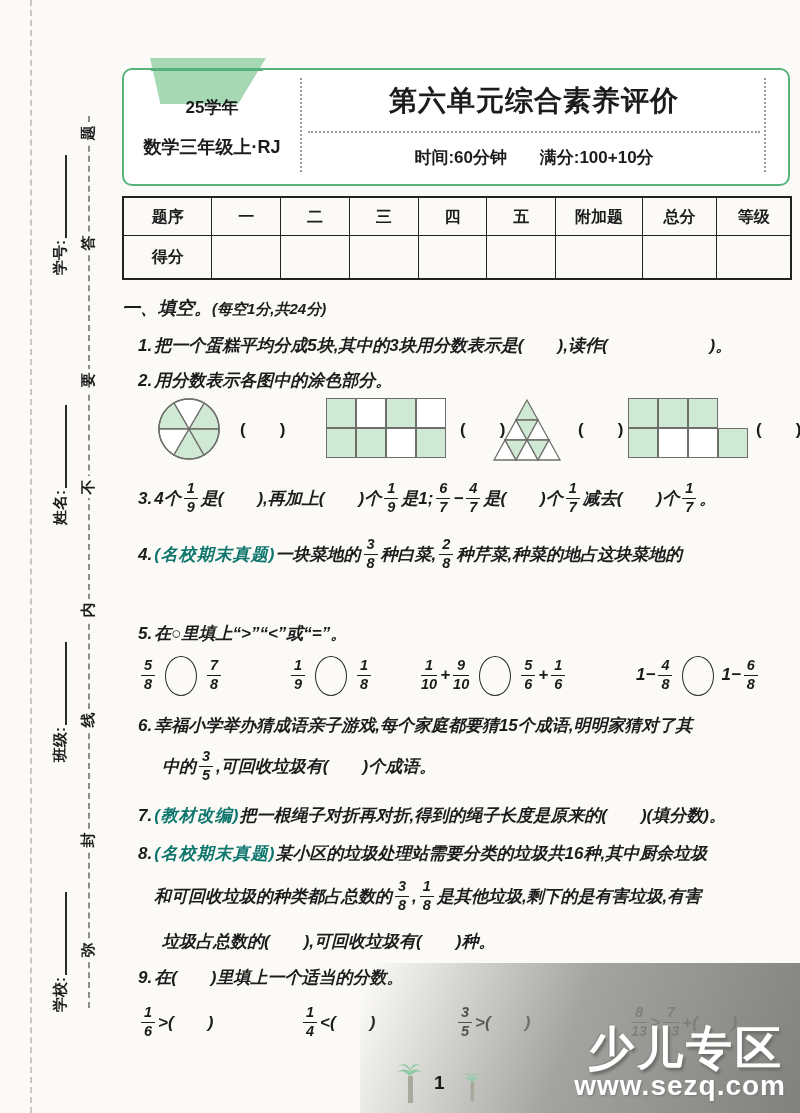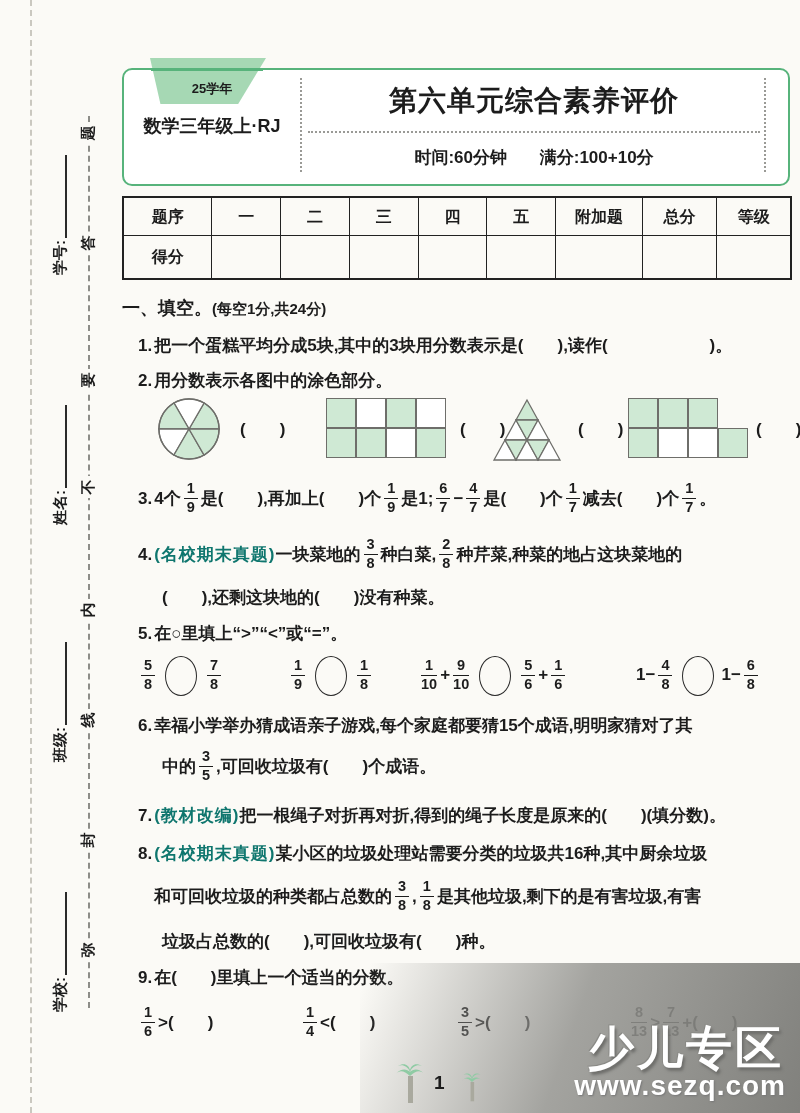--- a/index.html
+++ b/index.html
@@ -13,40 +13,40 @@
   .mfield{position:absolute;left:0;width:120px;height:22px;display:flex;align-items:center;
           transform:rotate(-90deg);font-size:15px;font-weight:700;white-space:nowrap;}
   .mfield .blank-line{flex:1;height:11px;border-bottom:2px solid #2a2a2a;margin-left:2px;}
   
   .hdr-box{position:absolute;left:122px;top:68px;width:664px;height:114px;background:#fff;
            border:2.5px solid #57b37b;border-radius:10px;}
   .hdr-tab{position:absolute;left:150px;top:58px;width:116px;height:46px;background:#a6d8b4;
            clip-path:polygon(0 0,100% 0,76% 100%,9% 100%);z-index:2;}
   .hdr-tab-line{position:absolute;left:151px;top:68px;width:112px;height:2.5px;background:#57b37b;z-index:3;}
   .hdr-left{position:absolute;left:128px;top:74px;width:168px;height:102px;text-align:center;z-index:4;}
-  .hdr-year{margin-top:6px;font-size:13px;font-weight:700;}
+  .hdr-year{margin-top:22px;font-size:17px;font-weight:700;}
   .hdr-book{margin-top:16px;font-size:18px;font-weight:700;}
   .hdr-vline1{position:absolute;left:300px;top:78px;height:94px;border-left:2px dotted #9a9a96;}
   .hdr-vline2{position:absolute;left:764px;top:78px;height:94px;border-left:2px dotted #9a9a96;}
   .hdr-title{position:absolute;left:306px;top:82px;width:456px;text-align:center;
              font-size:28px;font-weight:800;letter-spacing:1px;}
   .hdr-hline{position:absolute;left:308px;top:131px;width:452px;border-top:2px dotted #9a9a96;}
   .hdr-sub{position:absolute;left:306px;top:146px;width:456px;text-align:center;font-size:17px;font-weight:700;}
   .hdr-sub span{margin:0 14px;}
   
   .stable{position:absolute;left:122px;top:196px;width:666px;border:2px solid #222;background:#fbfaf6;}
   .strow{display:flex;}
   .stcell{border-right:1.5px solid #222;box-sizing:border-box;height:38px;line-height:38px;
           text-align:center;font-size:16px;font-weight:700;}
   .strow1 .stcell{border-bottom:1.5px solid #222;}
   .strow2 .stcell{height:42px;line-height:42px;}
   .stcell:last-child{border-right:none;}
   .w0{width:90px}.ws{width:70px}.w6{width:88px}.w7{width:76px}.w8{width:74px}
   
-  .line{position:absolute;white-space:nowrap;font-size:17px;font-weight:600;}
+  .line{position:absolute;white-space:nowrap;font-size:17px;font-weight:600;font-style:italic;}
   .qno{font-weight:800;margin-right:2px;}
   .tag{color:#0f766e;font-weight:700;letter-spacing:1px;}
   .sec-head{font-size:18px;font-weight:800;}
   .sec-note{font-size:15px;font-weight:600;}
   .frac{display:inline-block;text-align:center;vertical-align:middle;line-height:1.08;
         margin:0 3px;font-size:14.5px;font-weight:700;position:relative;top:-1px;}
   .frac .fnum{display:block;padding:0 3px 1px;border-bottom:1.6px solid #1c1c1c;}
   .frac .fden{display:block;padding-top:1px;}
   .blank{letter-spacing:0;}
   .cmp-circle{display:inline-block;width:30px;height:38px;border:1.8px solid #2a2a2a;
@@ -207,23 +207,20 @@
     </div>
   <div class="shape-blank" style="left:756px;top:418px">(　　)</div>
 
   <div class="line" style="left:138px;top:482px">
     <span class="qno">3.</span><span class="toks"><span>4个</span><span class="frac"><span class="fnum">1</span><span class="fden">9</span></span><span>是</span><span class="blank">(　　)</span><span>,再加上</span><span class="blank">(　　)</span><span>个</span><span class="frac"><span class="fnum">1</span><span class="fden">9</span></span><span>是1;</span><span class="frac"><span class="fnum">6</span><span class="fden">7</span></span><span>−</span><span class="frac"><span class="fnum">4</span><span class="fden">7</span></span><span>是</span><span class="blank">(　　)</span><span>个</span><span class="frac"><span class="fnum">1</span><span class="fden">7</span></span><span>减去</span><span class="blank">(　　)</span><span>个</span><span class="frac"><span class="fnum">1</span><span class="fden">7</span></span><span>。</span></span>
   </div>
 
   <div class="line" style="left:138px;top:538px">
     <span class="qno">4.</span><span class="tag">(名校期末真题)</span><span class="toks"><span>一块菜地的</span><span class="frac"><span class="fnum">3</span><span class="fden">8</span></span><span>种白菜,</span><span class="frac"><span class="fnum">2</span><span class="fden">8</span></span><span>种芹菜,种菜的地占这块菜地的</span></span>
   </div>
-  <div class="line" style="left:162px;top:586px">
-    <span class="toks"><span class="blank">(　　)</span><span>,还剩这块地的</span><span class="blank">(　　)</span><span>没有种菜。</span></span>
-  </div>
 
   <div class="line" style="left:138px;top:622px">
     <span class="qno">5.</span><span class="toks"><span>在○里填上“&gt;”“&lt;”或“=”。</span></span>
   </div>
   <div class="line" style="left:138px;top:656px"><span class="toks"><span class="frac"><span class="fnum">5</span><span class="fden">8</span></span><span class="cmp-circle"></span><span class="frac"><span class="fnum">7</span><span class="fden">8</span></span></span></div>
   <div class="line" style="left:288px;top:656px"><span class="toks"><span class="frac"><span class="fnum">1</span><span class="fden">9</span></span><span class="cmp-circle"></span><span class="frac"><span class="fnum">1</span><span class="fden">8</span></span></span></div>
   <div class="line" style="left:418px;top:656px"><span class="toks"><span class="frac"><span class="fnum">1</span><span class="fden">10</span></span><span>+</span><span class="frac"><span class="fnum">9</span><span class="fden">10</span></span><span class="cmp-circle"></span><span class="frac"><span class="fnum">5</span><span class="fden">6</span></span><span>+</span><span class="frac"><span class="fnum">1</span><span class="fden">6</span></span></span></div>
   <div class="line" style="left:636px;top:656px"><span class="toks"><span>1−</span><span class="frac"><span class="fnum">4</span><span class="fden">8</span></span><span class="cmp-circle"></span><span>1−</span><span class="frac"><span class="fnum">6</span><span class="fden">8</span></span></span></div>
 
   <div class="line" style="left:138px;top:714px">

